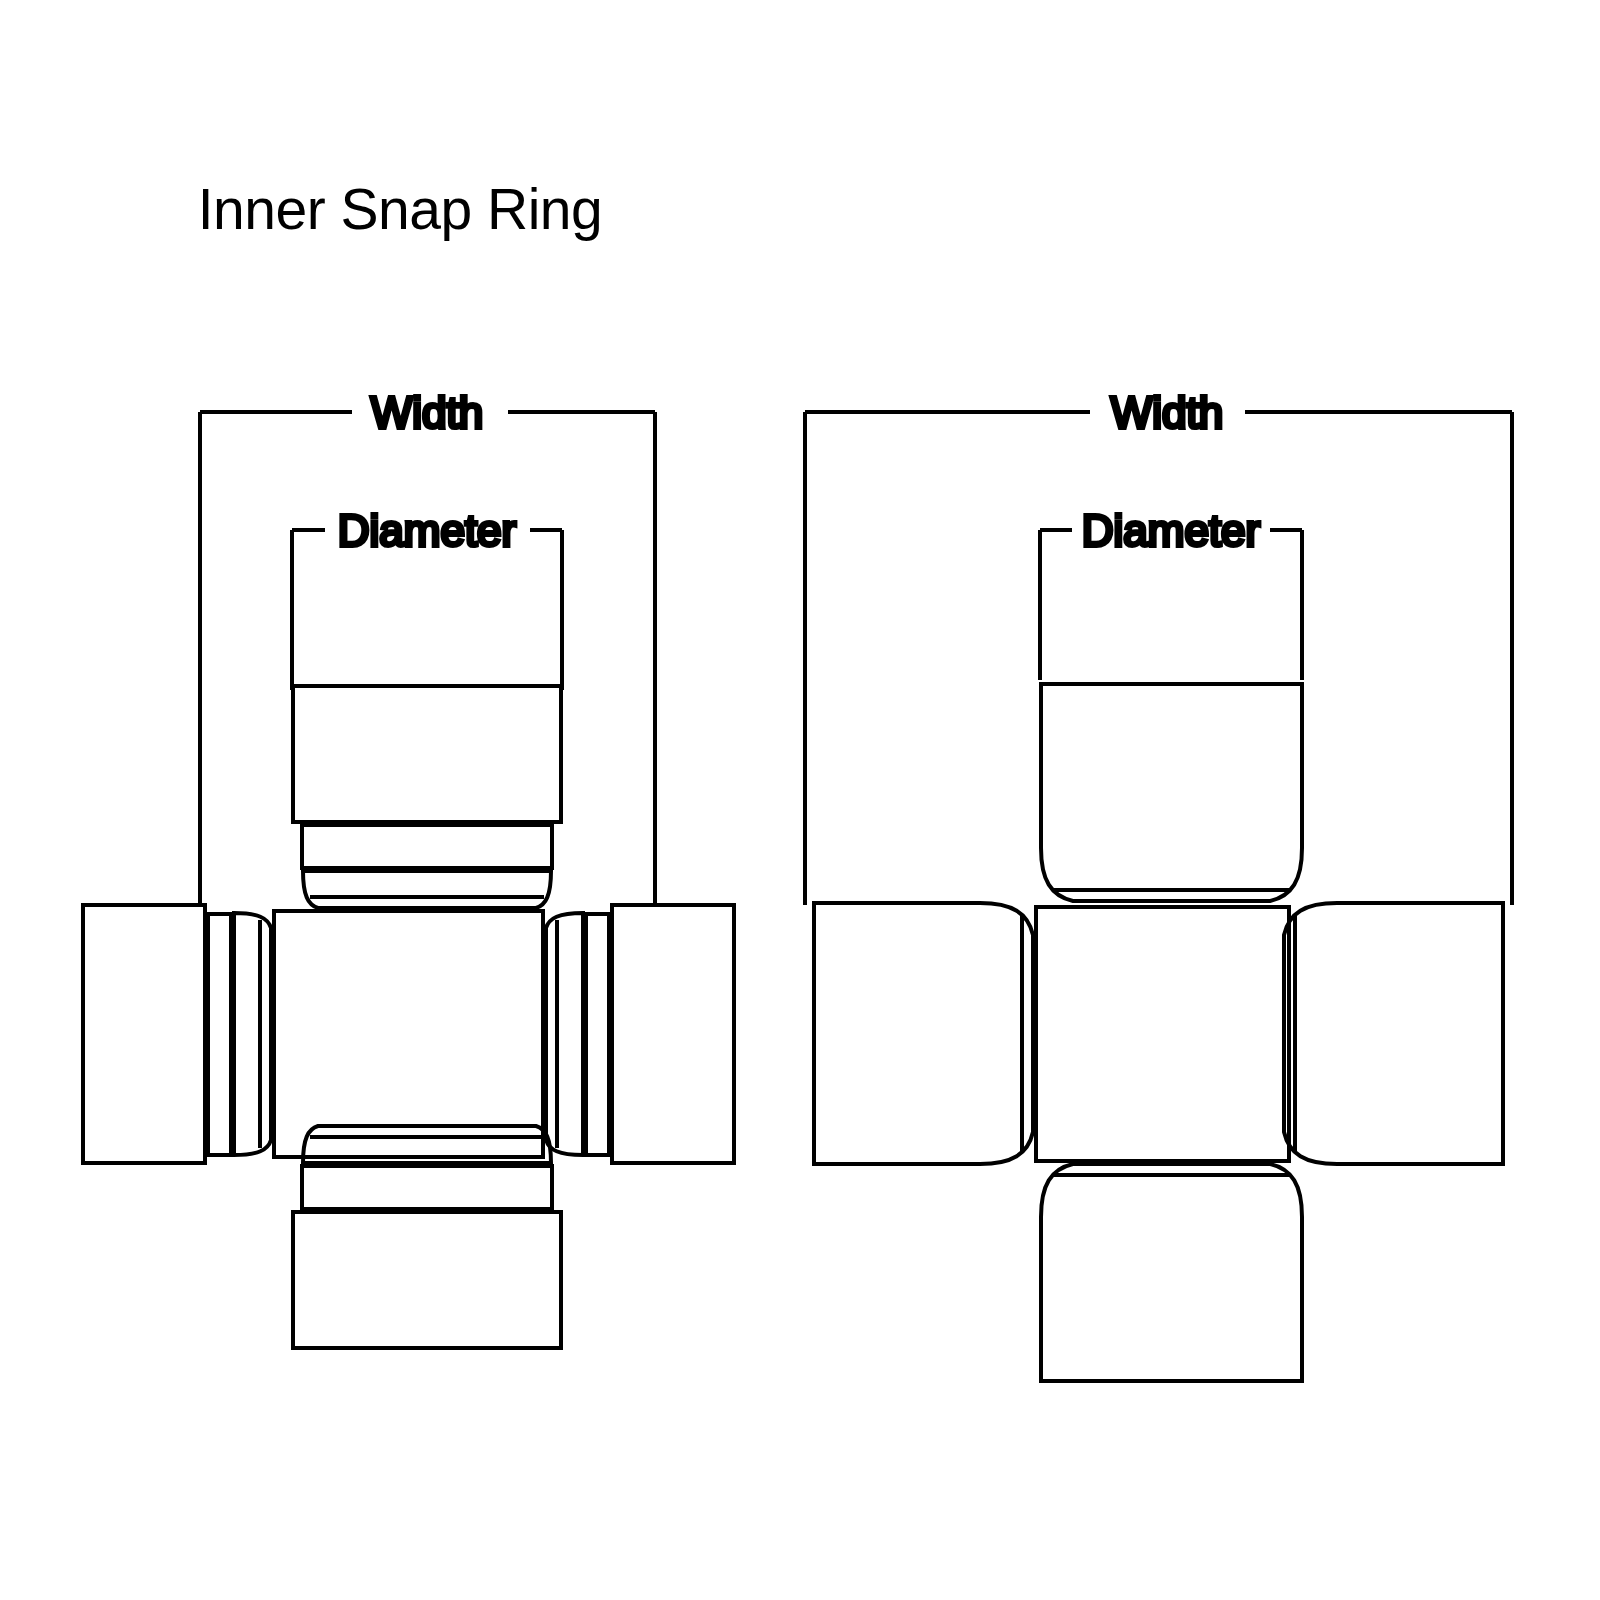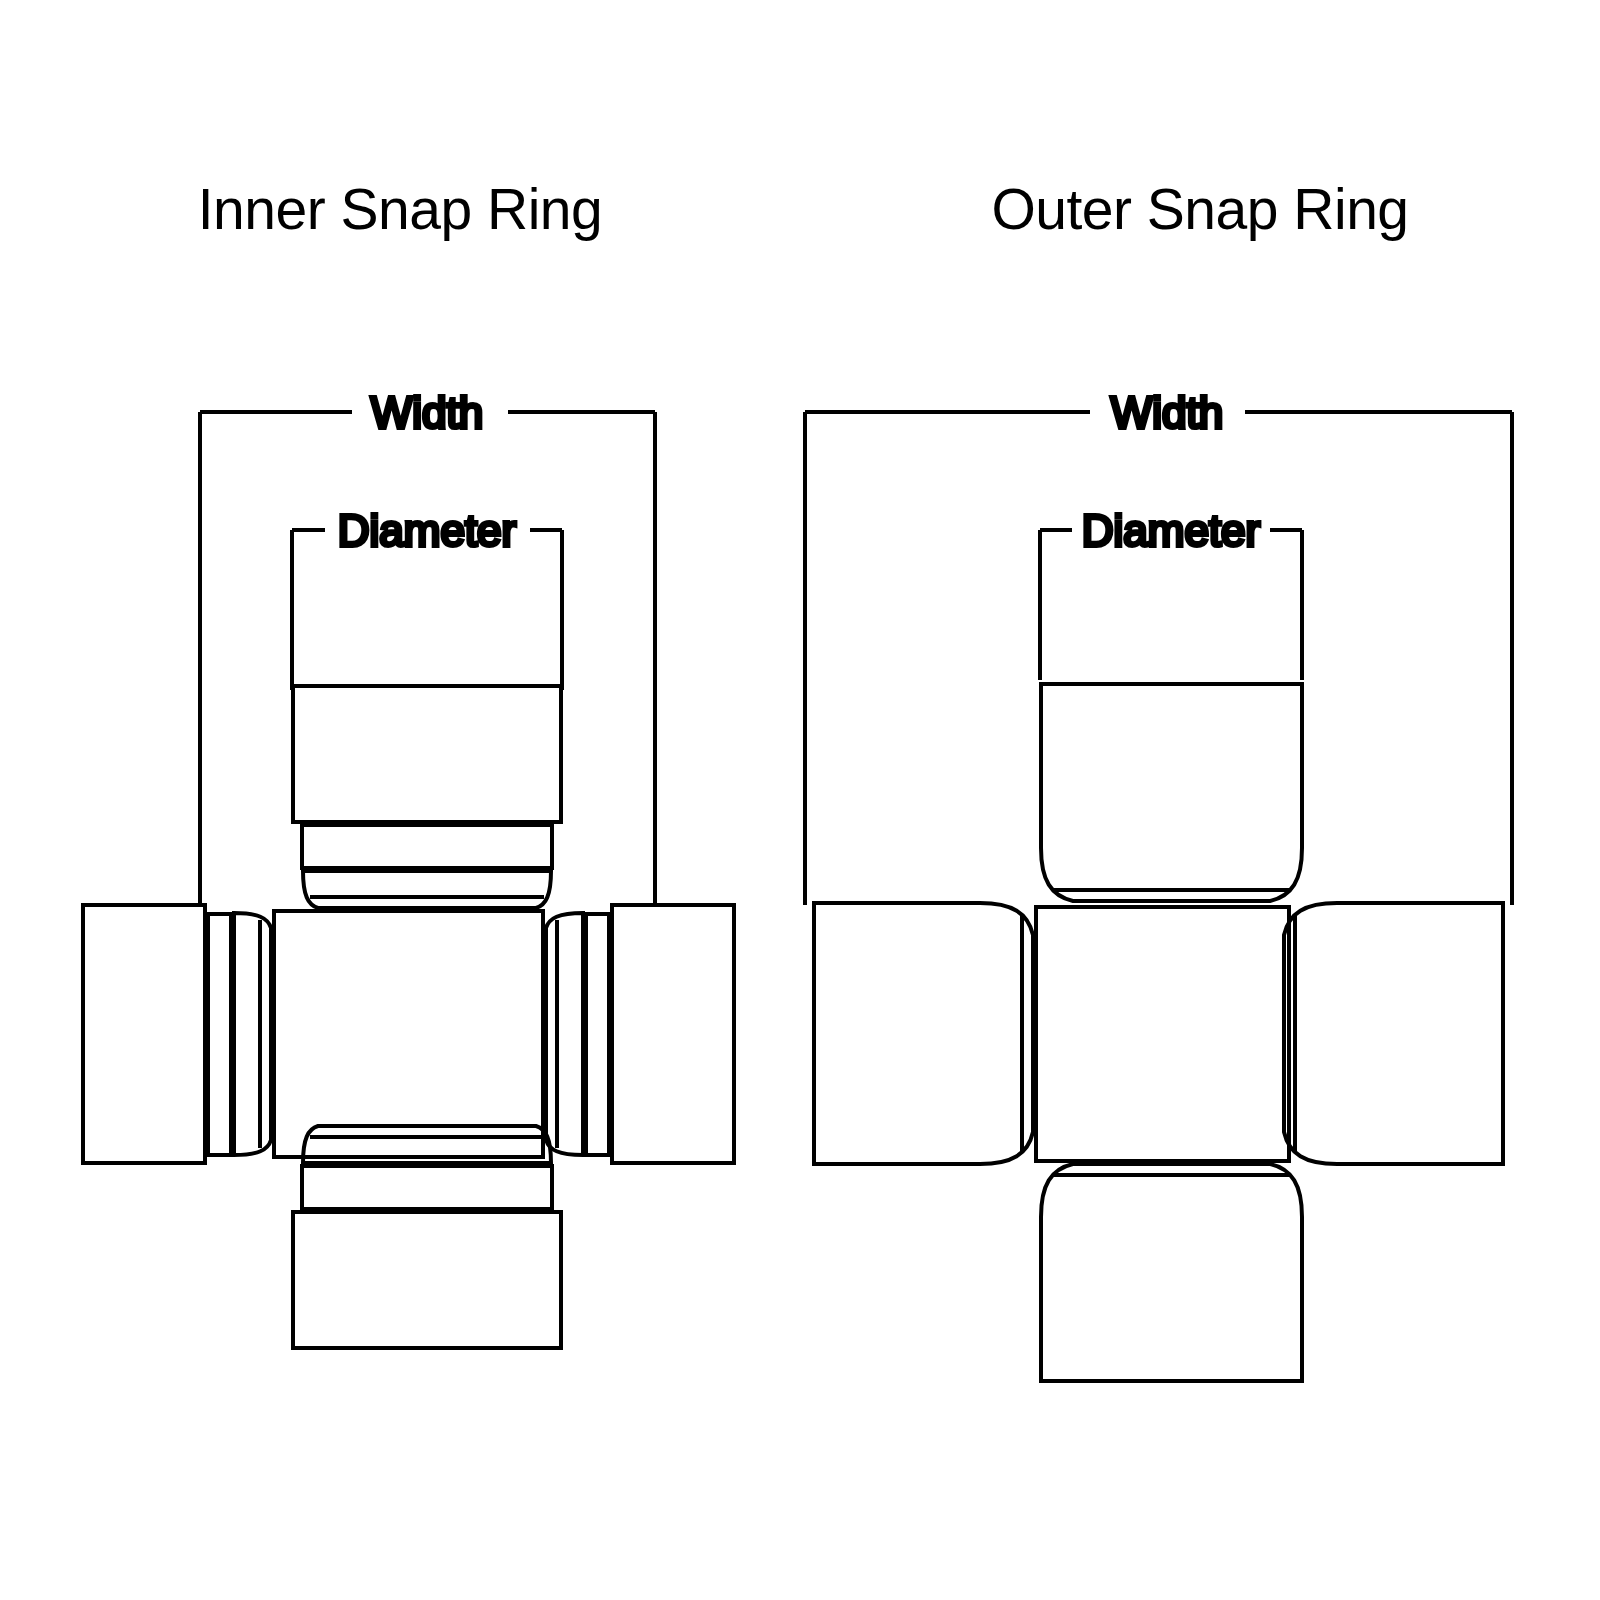--- a/index.html
+++ b/index.html
@@ -121,21 +121,20 @@
         </g>
 
         <path d="M 274 911 L 543 911 L 543 1157 L 274 1157 Z"></path>
 
       </g>
     </svg>
   </div>
 
   <div class="panel panel-right">
 
-    <div class="panel-title">Outer Snap Ring</div>
 
     <svg class="drawing" viewBox="0 0 800 1600">
       <g fill="none" stroke="#000000" stroke-width="4" stroke-linejoin="miter" stroke-linecap="butt">
 
         <g>
           <path d="M 5 412 L 290 412"></path>
           <path d="M 445 412 L 712 412"></path>
           <path d="M 5 412 L 5 905"></path>
           <path d="M 712 412 L 712 905"></path>
         </g>

